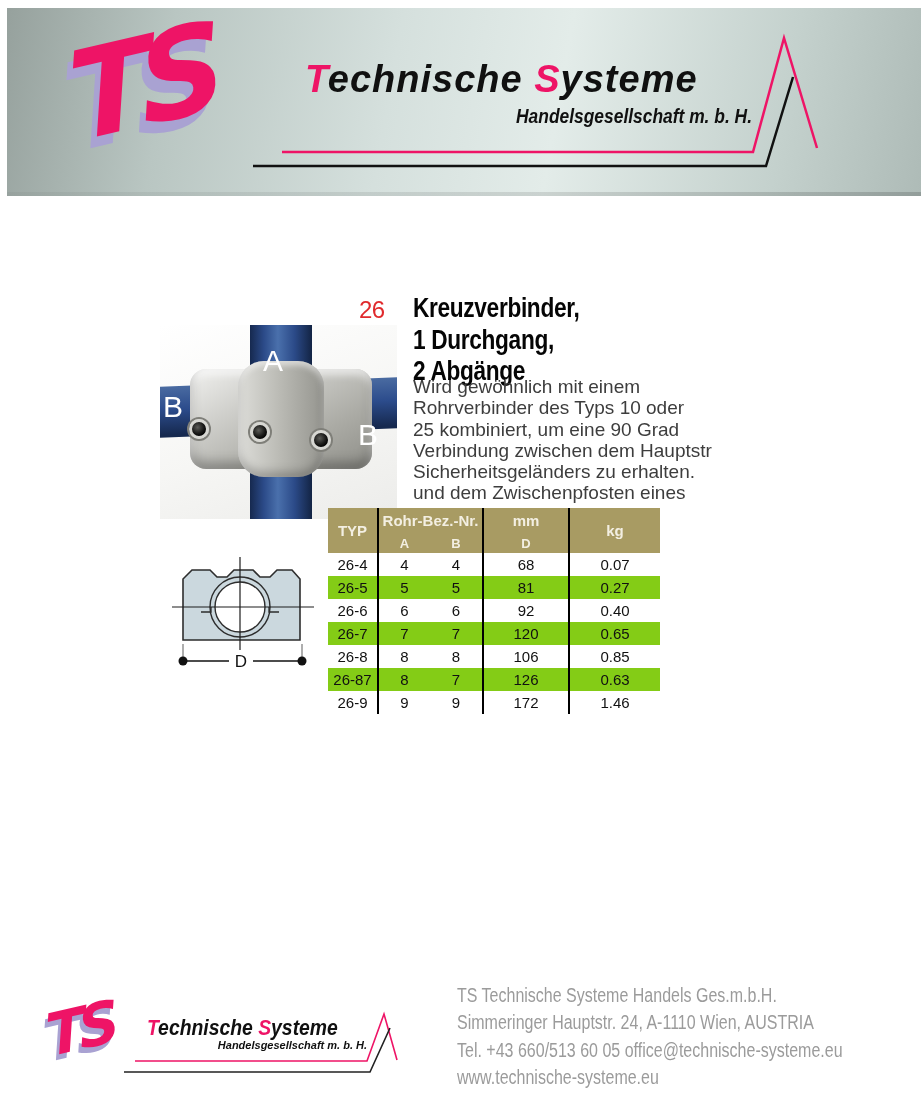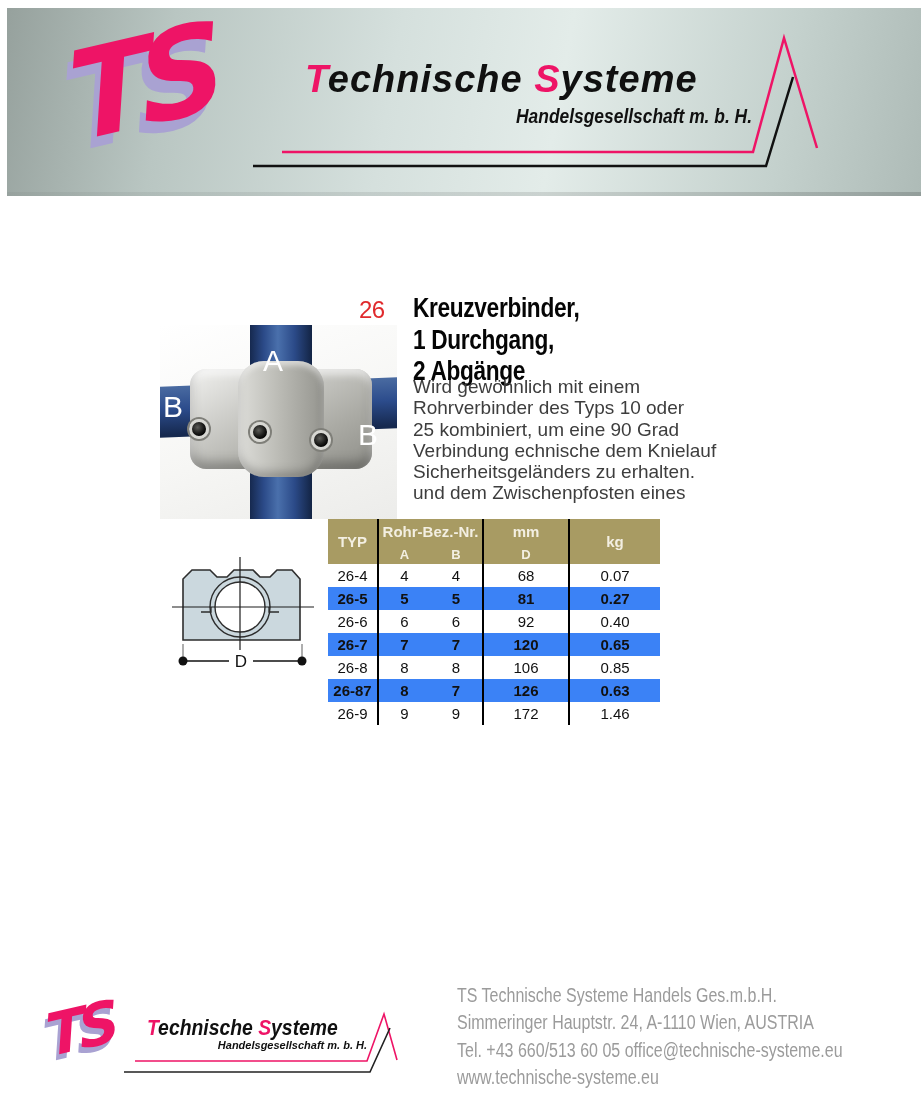--- a/index.html
+++ b/index.html
@@ -95,30 +95,30 @@
     position:absolute; left:413px; top:376px;
     font-size:19px; color:#3d3d3d; line-height:21.3px; white-space:nowrap;
   }
 
   
   .drawing { position:absolute; left:168px; top:538px; width:150px; height:152px; }
 
   
   .spec-table {
     position:absolute; left:328px; top:508px; width:332px;
-    border-collapse:collapse; table-layout:fixed; font-size:15px; color:#111;margin-top:11px;
+    border-collapse:collapse; table-layout:fixed; font-size:15px; color:#111;
   }
   .spec-table th, .spec-table td { text-align:center; vertical-align:middle; padding:0; font-weight:normal; }
   .spec-table thead th {
     background:#A89B63; color:#F3EFE2; font-weight:bold;
   }
   .spec-table thead tr.h1 th { height:25px; }
   .spec-table thead tr.h2 th { height:20px; font-size:13px; }
   .spec-table tbody td { height:15px; background:#ffffff; }
-  .spec-table tbody tr.alt td { background:#3b82f6;font-weight:bold; }
+  .spec-table tbody tr.alt td { background:#84cc16; }
   .bR { border-right:2px solid #000; }
   .spec-table tbody tr td { line-height:23px; }
 
   
   .ts-small {
     position:absolute; left:46px; top:1000px;
     font-size:58px; font-weight:bold; font-style:italic; letter-spacing:-7px;
     color:#EE1466; text-shadow:-4px 5px 0 #a9a2d2;
     transform:rotate(-13deg) skewX(-6deg);
     font-family:"DejaVu Sans", sans-serif; line-height:1;
@@ -171,21 +171,21 @@
   <div class="item-number">26</div>
   <div class="product-title">
     <div>Kreuzverbinder,</div>
     <div>1 Durchgang,</div>
     <div>2 Abgänge</div>
   </div>
   <div class="product-desc">
     <div>Wird gewöhnlich mit einem</div>
     <div>Rohrverbinder des Typs 10 oder</div>
     <div>25 kombiniert, um eine 90 Grad</div>
-    <div>Verbindung echnische dem Knielauf</div>
+    <div>Verbindung zwischen dem Hauptstr</div>
     <div>Sicherheitsgeländers zu erhalten.</div>
     <div>und dem Zwischenpfosten eines</div>
   </div>
 
   <svg class="drawing" viewBox="0 0 150 152" xmlns="http://www.w3.org/2000/svg">
 
     <line x1="15" y1="106" x2="15" y2="121" stroke="#9a9a9a" stroke-width="1.6"></line>
     <line x1="134" y1="106" x2="134" y2="121" stroke="#9a9a9a" stroke-width="1.6"></line>
 
     <path d="M15,102 L15,41 L24,32 L42,32 L49,39 L59,39 L66,32 L85,32 L92,39 L102,39 L109,32 L124,32 L132,41 L132,102 Z" fill="#cbd8de" stroke="#2d2d2d" stroke-width="1.6"></path>

